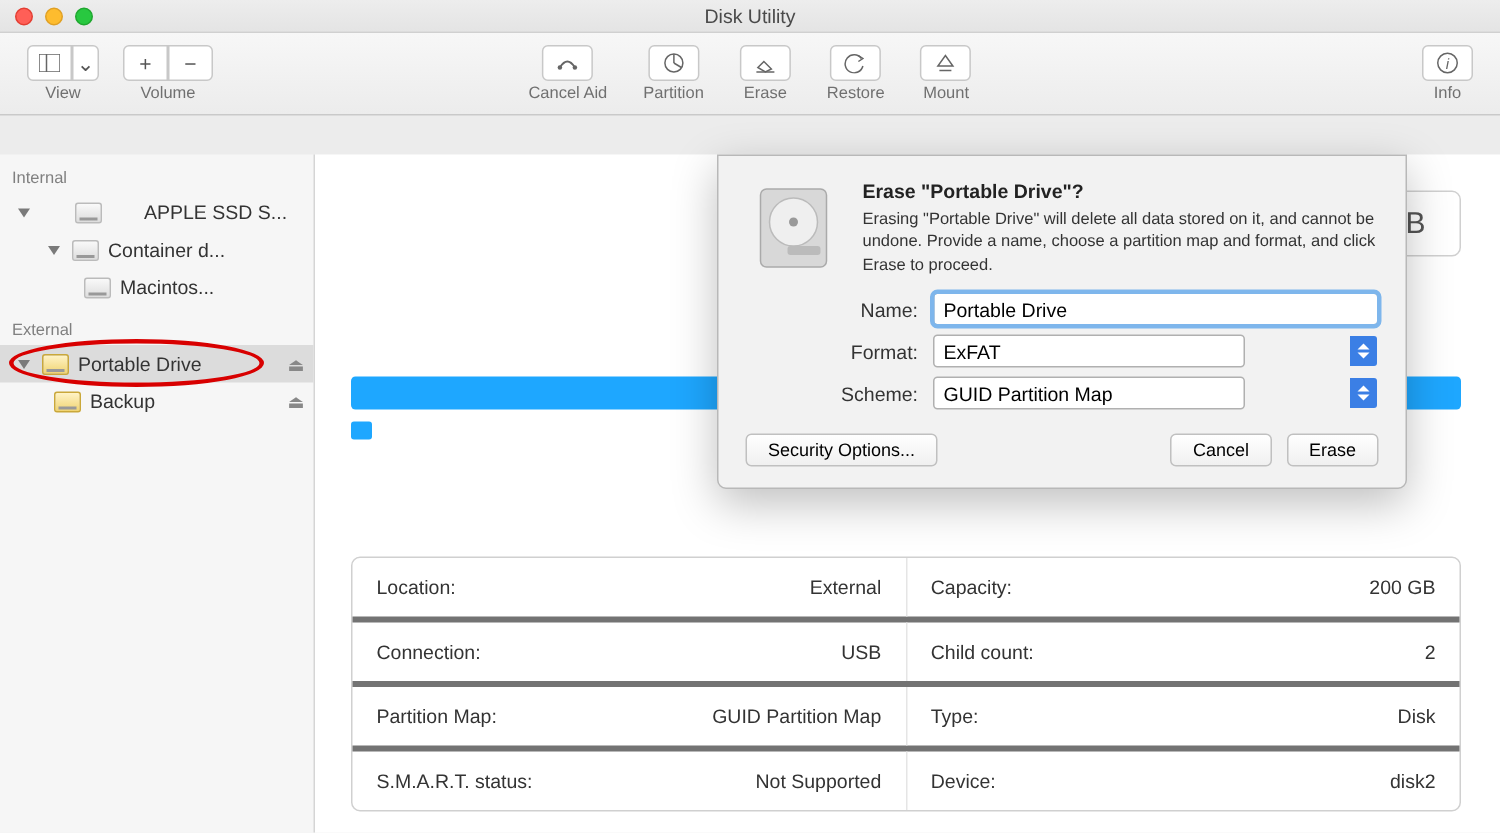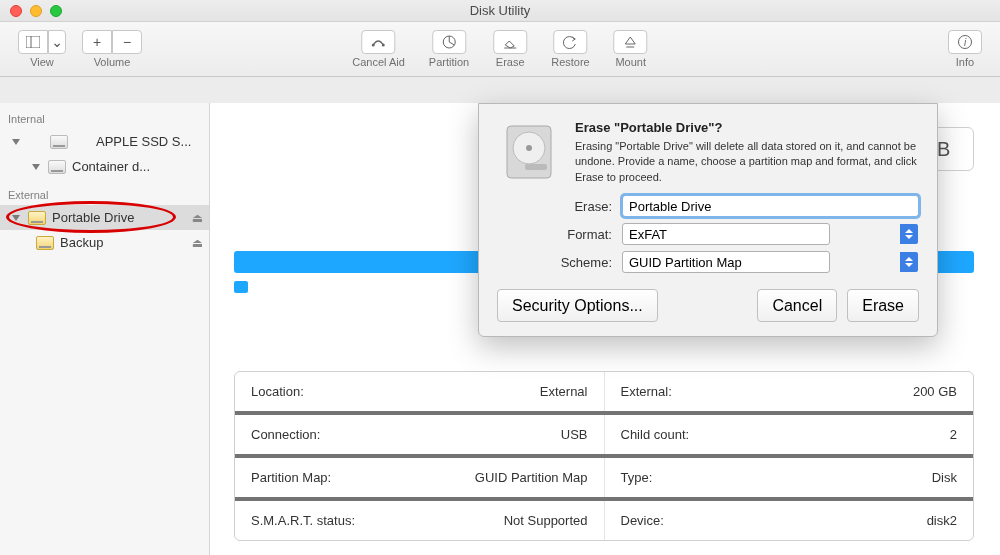--- a/index.html
+++ b/index.html
@@ -52,21 +52,21 @@
 .form-row { display:flex; align-items:center; margin:6px 0; gap:10px;}
 .form-label { width:115px; text-align:right; font-size:13px; color:#333;}
 .form-input { flex:1; height:22px; border:1px solid #b0b0b0; border-radius:3px; padding:0 6px; font-size:13px; background:#fff;}
 .form-input.focused { outline: 3px solid #7eb6ec; outline-offset:-1px;}
 .select-wrap { flex:1; position:relative;}
 .select-wrap .form-input { padding-right:24px;}
 .select-arrows { position:absolute; right:1px; top:1px; bottom:1px; width:18px; background:#3b7fe5; border-radius:0 2px 2px 0; display:flex; flex-direction:column; align-items:center; justify-content:center;}
 .sa-up { width:0;height:0;border-left:4px solid transparent;border-right:4px solid transparent;border-bottom:4px solid #fff; margin-bottom:2px;}
 .sa-dn { width:0;height:0;border-left:4px solid transparent;border-right:4px solid transparent;border-top:4px solid #fff;}
 .dlg-btns { display:flex; margin-top:16px; gap:10px;}
-.btn { height:33px; padding:0 14px; font-size:16px; border:1px solid #c0c0c0; border-radius:4px; background:linear-gradient(#fff,#f0f0f0); cursor:pointer; display:flex; align-items:center;}
+.btn { height:22px; padding:0 14px; font-size:12px; border:1px solid #c0c0c0; border-radius:4px; background:linear-gradient(#fff,#f0f0f0); cursor:pointer; display:flex; align-items:center;}
 .spacer { flex:1;}
 </style>
 </head>
 <body>
 
 <div class="titlebar">
   <div class="traffic">
     <div class="dot red"></div>
     <div class="dot yellow"></div>
     <div class="dot green"></div>
@@ -162,20 +162,24 @@
     <div class="sb-item" style="padding-left:10px;gap:28px;">
       <span class="disclosure"></span>
       <span class="sb-icon"></span>
       <span class="sb-text">APPLE SSD S...</span>
     </div>
     <div class="sb-item" style="padding-left:30px;">
       <span class="disclosure"></span>
       <span class="sb-icon"></span>
       <span class="sb-text">Container d...</span>
     </div>
+    <div class="sb-item" style="padding-left:56px;">
+      <span class="sb-icon"></span>
+      <span class="sb-text">Macintos...</span>
+    </div>
     <div class="sb-header" style="margin-top:6px;">External</div>
     <div class="sb-item selected" style="padding-left:10px; position:relative;">
       <div class="annot"></div>
       <span class="disclosure"></span>
       <span class="sb-icon" style="background:linear-gradient(#fff3c6,#f0d472);border-color:#caa83a;"></span>
       <span class="sb-text">Portable Drive</span>
       <span class="eject">⏏</span>
     </div>
     <div class="sb-item" style="padding-left:36px;">
       <span class="sb-icon" style="background:linear-gradient(#fff3c6,#f0d472);border-color:#caa83a;"></span>
@@ -189,21 +193,21 @@
     <div class="bar"></div>
     <div class="seg"></div>
 
     <div class="info-panel">
       <div class="info-row">
         <div class="info-cell">
             <span>Location:</span>
             <span>External</span>
           </div>
         <div class="info-cell">
-            <span>External:</span>
+            <span>Capacity:</span>
             <span>200 GB</span>
           </div>
       </div>
       <div class="info-row">
         <div class="info-cell">
             <span>Connection:</span>
             <span>USB</span>
           </div>
         <div class="info-cell">
             <span>Child count:</span>
@@ -242,21 +246,21 @@
               <rect x="28" y="44" width="22" height="6" rx="2" fill="#bbb"></rect>
             </svg>
         </div>
         <div class="dlg-msg">
           <div class="dlg-title">Erase "Portable Drive"?</div>
           <div class="dlg-desc">Erasing "Portable Drive" will delete all data stored on it, and cannot be undone. Provide a name, choose a partition map and format, and click Erase to proceed.</div>
         </div>
       </div>
       <div class="dlg-form">
         <div class="form-row">
-          <div class="form-label">Erase:</div>
+          <div class="form-label">Name:</div>
           <input class="form-input focused" value="Portable Drive" style="">
         </div>
         <div class="form-row">
           <div class="form-label">Format:</div>
           <div class="select-wrap">
             <input class="form-input" readonly="" value="ExFAT" style="">
             <div class="select-arrows">
                 <div class="sa-up"></div>
                 <div class="sa-dn"></div>
               </div>

